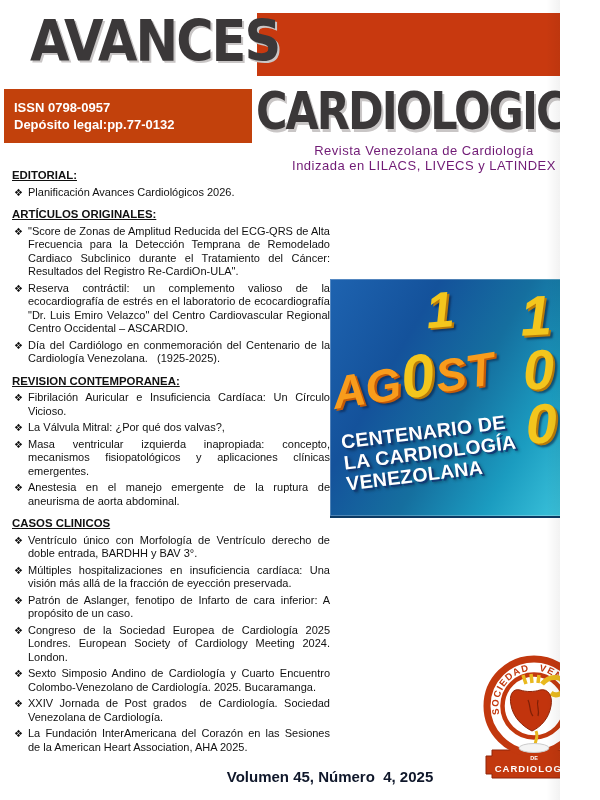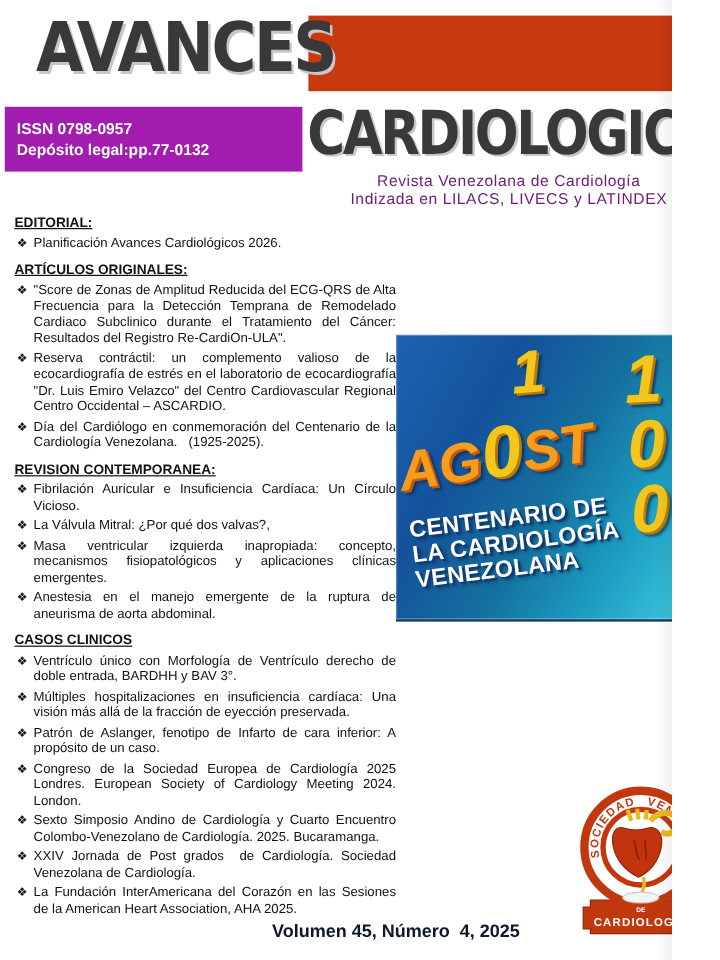--- a/index.html
+++ b/index.html
@@ -18,21 +18,21 @@
   .cardiologicos{position:absolute;left:256px;top:82px;width:344px;font-size:43px;font-weight:bold;
         color:#3b3839;letter-spacing:-2px;transform:scaleY(1.18);transform-origin:top left;
         font-family:"DejaVu Sans", sans-serif;text-shadow:2px 2px 0 #c9c6c6;white-space:nowrap;}
   .subtitle{position:absolute;left:248px;top:143px;width:352px;text-align:center;color:#701a75;
         font-size:13px;line-height:15px;letter-spacing:0.5px;}
 
   
   .toc{position:absolute;left:12px;top:164px;width:320px;color:#111;}
   .toc-heading{font-size:11.4px;font-weight:bold;text-decoration:underline;margin:9px 0 3px 0;
         line-height:13.5px;}
-  .toc-section:first-child .toc-heading{margin-top:16px;}
+  .toc-section:first-child .toc-heading{margin-top:5px;}
   .toc-item{display:flex;align-items:flex-start;margin:0 0 3px 0;}
   .toc-bullet{flex:0 0 14px;font-size:10px;line-height:13.5px;padding-left:2px;color:#111;}
   .toc-item-text{flex:1;font-size:11px;line-height:13.5px;text-align:justify;
         white-space:pre-wrap;padding-right:2px;}
 
   
   .poster{position:absolute;left:330px;top:279px;width:234px;height:237px;overflow:hidden;
         background:linear-gradient(120deg,#1e63b0 0%,#14529b 30%,#156f9f 55%,#1b9cc0 78%,#3cc4dc 100%);
         border-bottom:2px solid #0c3a63;box-shadow:inset 0 0 0 1px rgba(255,255,255,0.25);}
   .poster *{font-family:"Liberation Sans", sans-serif;}
@@ -60,21 +60,21 @@
   .footer-volume{position:absolute;left:130px;top:768px;width:400px;text-align:center;
         font-size:15px;font-weight:bold;color:#0f172a;white-space:pre-wrap;}
 </style>
 </head>
 <body>
 
 <div class="page">
 
   <div class="band-top" style="background:#c8390f;"></div>
   <div class="avances">AVANCES</div>
-  <div class="issn-box" style="background:#a21caf;">
+  <div class="issn-box" style="background:#c2410c;">
     <div>ISSN 0798-0957</div>
     <div>Depósito legal:pp.77-0132</div>
   </div>
   <div class="cardiologicos">CARDIOLOGICOS</div>
   <div class="subtitle">
     <div>Revista Venezolana de Cardiología</div>
     <div>Indizada en LILACS, LIVECS y LATINDEX</div>
   </div>
 
   <div class="toc" id="toc">

